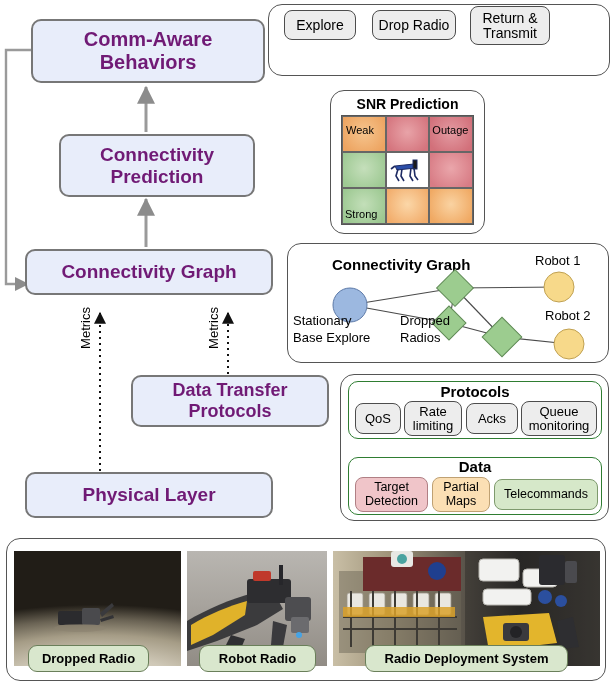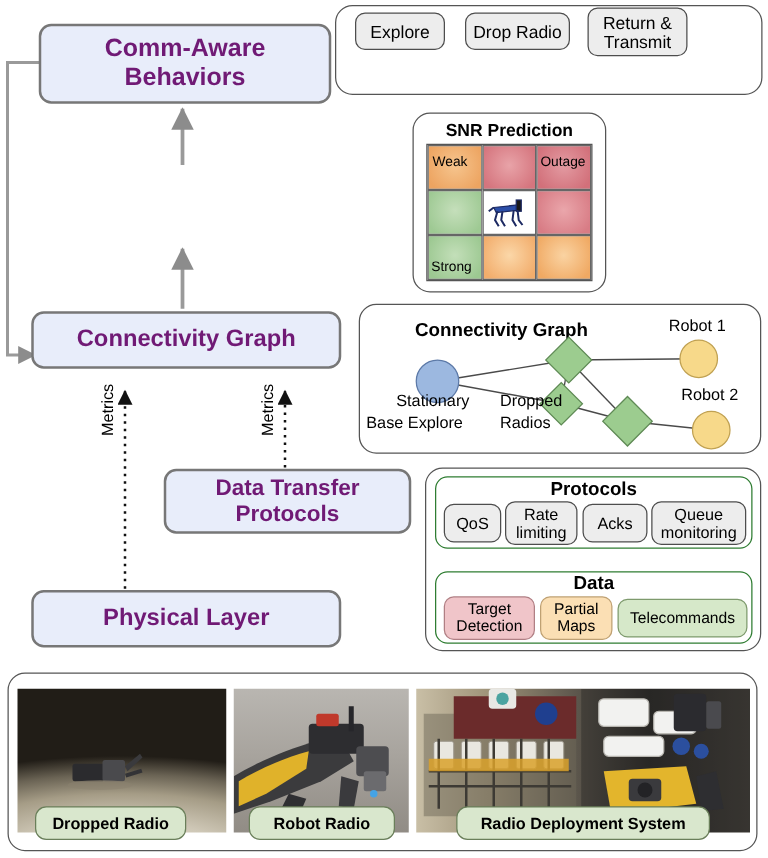--- a/index.html
+++ b/index.html
@@ -135,20 +135,26 @@
     <line x1="478" y1="452" x2="478" y2="436" stroke="#111111" stroke-width="1.8" marker-end="url(#ahBlackSm)"></line>
   </svg>
 
   <div class="stackbox abs" style="left:31px; top:19px; width:234px; height:64px; font-size:20px;">
     <div>
       <div>Comm-Aware</div>
       <div>Behaviors</div>
     </div>
   </div>
 
+  <div class="stackbox abs" style="left:59px; top:134px; width:196px; height:63px; font-size:19px;">
+    <div>
+      <div>Connectivity</div>
+      <div>Prediction</div>
+    </div>
+  </div>
 
   <div class="stackbox abs" style="left:25px; top:249px; width:248px; height:46px; font-size:19px;">
     <span>Connectivity Graph</span>
   </div>
 
   <div class="stackbox abs" style="left:131px; top:375px; width:198px; height:52px; font-size:18px;">
     <div>
       <div>Data Transfer</div>
       <div>Protocols</div>
     </div>
@@ -241,21 +247,21 @@
     </g>
 
     <circle cx="63" cy="62" r="17" fill="#9cb8e0" stroke="#5d7aa8" stroke-width="1"></circle>
     <rect x="155" y="32" width="26" height="26" fill="#9ccc8f" stroke="#5f8a55" stroke-width="1" transform="rotate(45 168 45)"></rect>
     <rect x="150" y="68" width="24" height="24" fill="#9ccc8f" stroke="#5f8a55" stroke-width="1" transform="rotate(45 162 80)"></rect>
     <rect x="201" y="80" width="28" height="28" fill="#9ccc8f" stroke="#5f8a55" stroke-width="1" transform="rotate(45 215 94)"></rect>
     <circle cx="272" cy="44" r="15" fill="#f7d98a" stroke="#c0a152" stroke-width="1"></circle>
     <circle cx="282" cy="101" r="15" fill="#f7d98a" stroke="#c0a152" stroke-width="1"></circle>
   </svg>
 
-  <div class="abs lbl" style="left:293px; top:313px; font-size:13px;margin-left:24px;">Stationary</div>
+  <div class="abs lbl" style="left:293px; top:313px; font-size:13px;">Stationary</div>
   <div class="abs lbl" style="left:293px; top:330px; font-size:13px;">Base Explore</div>
 
   <div class="abs lbl" style="left:400px; top:313px; font-size:13px;">Dropped</div>
   <div class="abs lbl" style="left:400px; top:330px; font-size:13px;">Radios</div>
 
   <div class="abs lbl" style="left:535px; top:253px; font-size:13px;">Robot 1</div>
   <div class="abs lbl" style="left:545px; top:308px; font-size:13px;">Robot 2</div>
 
   <div class="panel abs" style="left:340px; top:374px; width:269px; height:147px;">
   </div>

